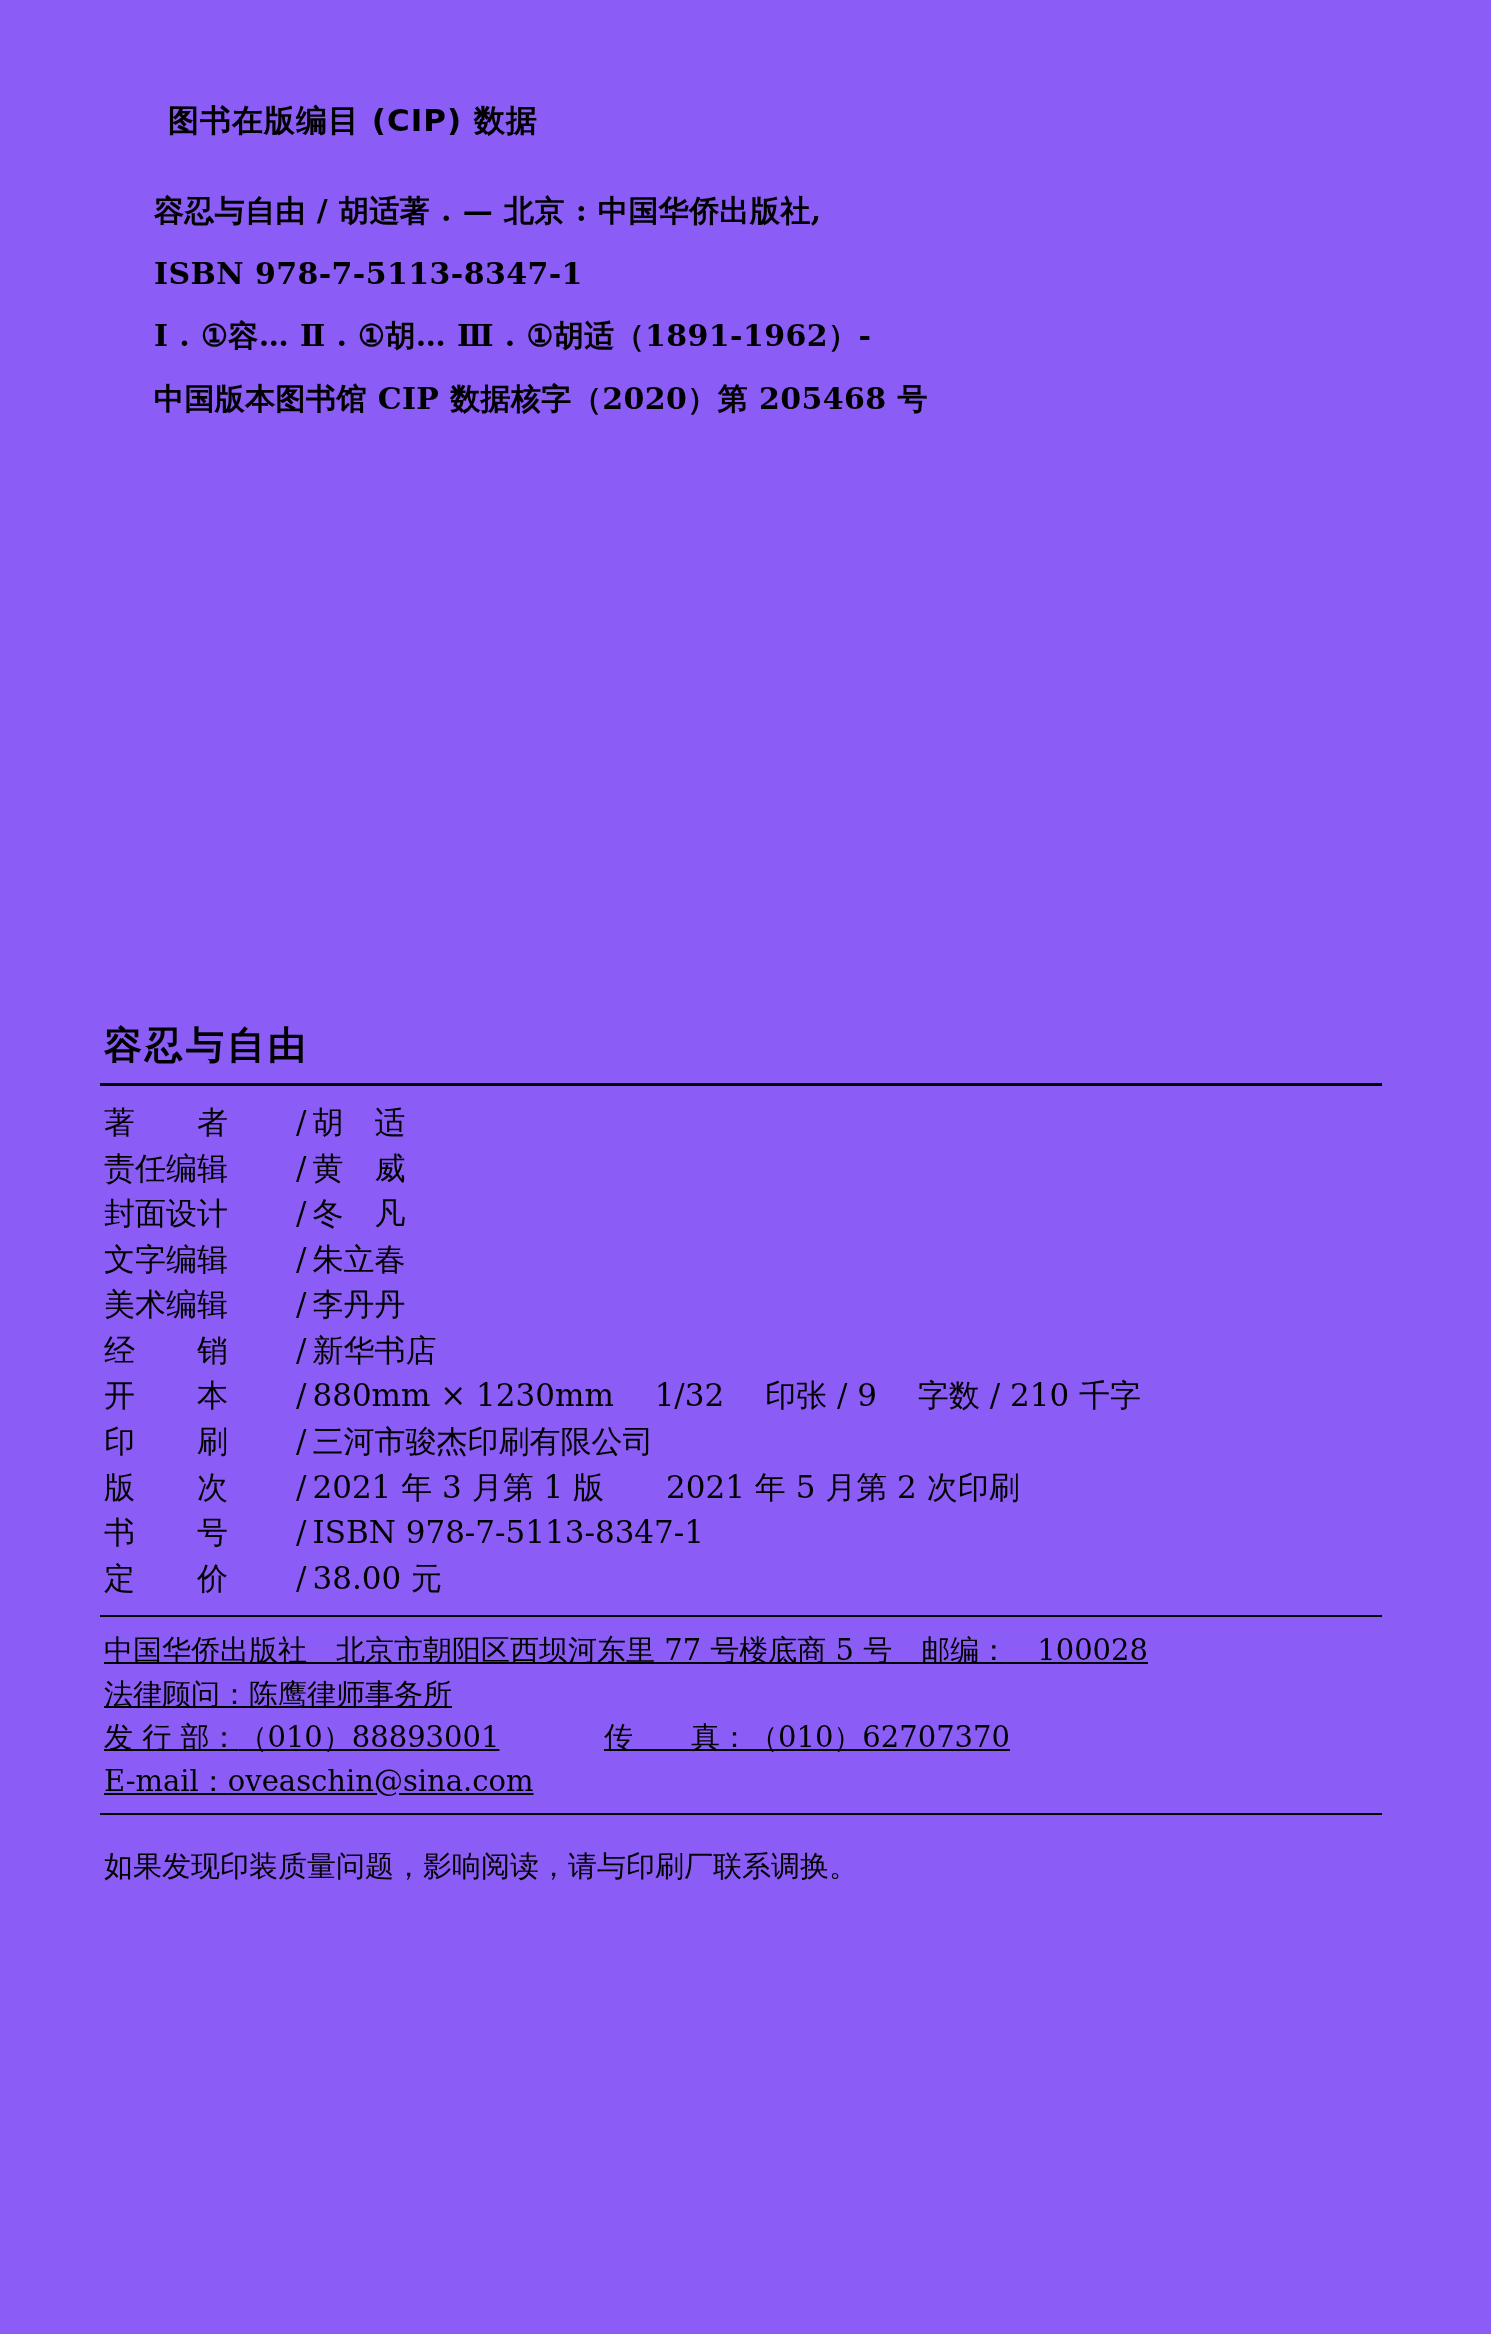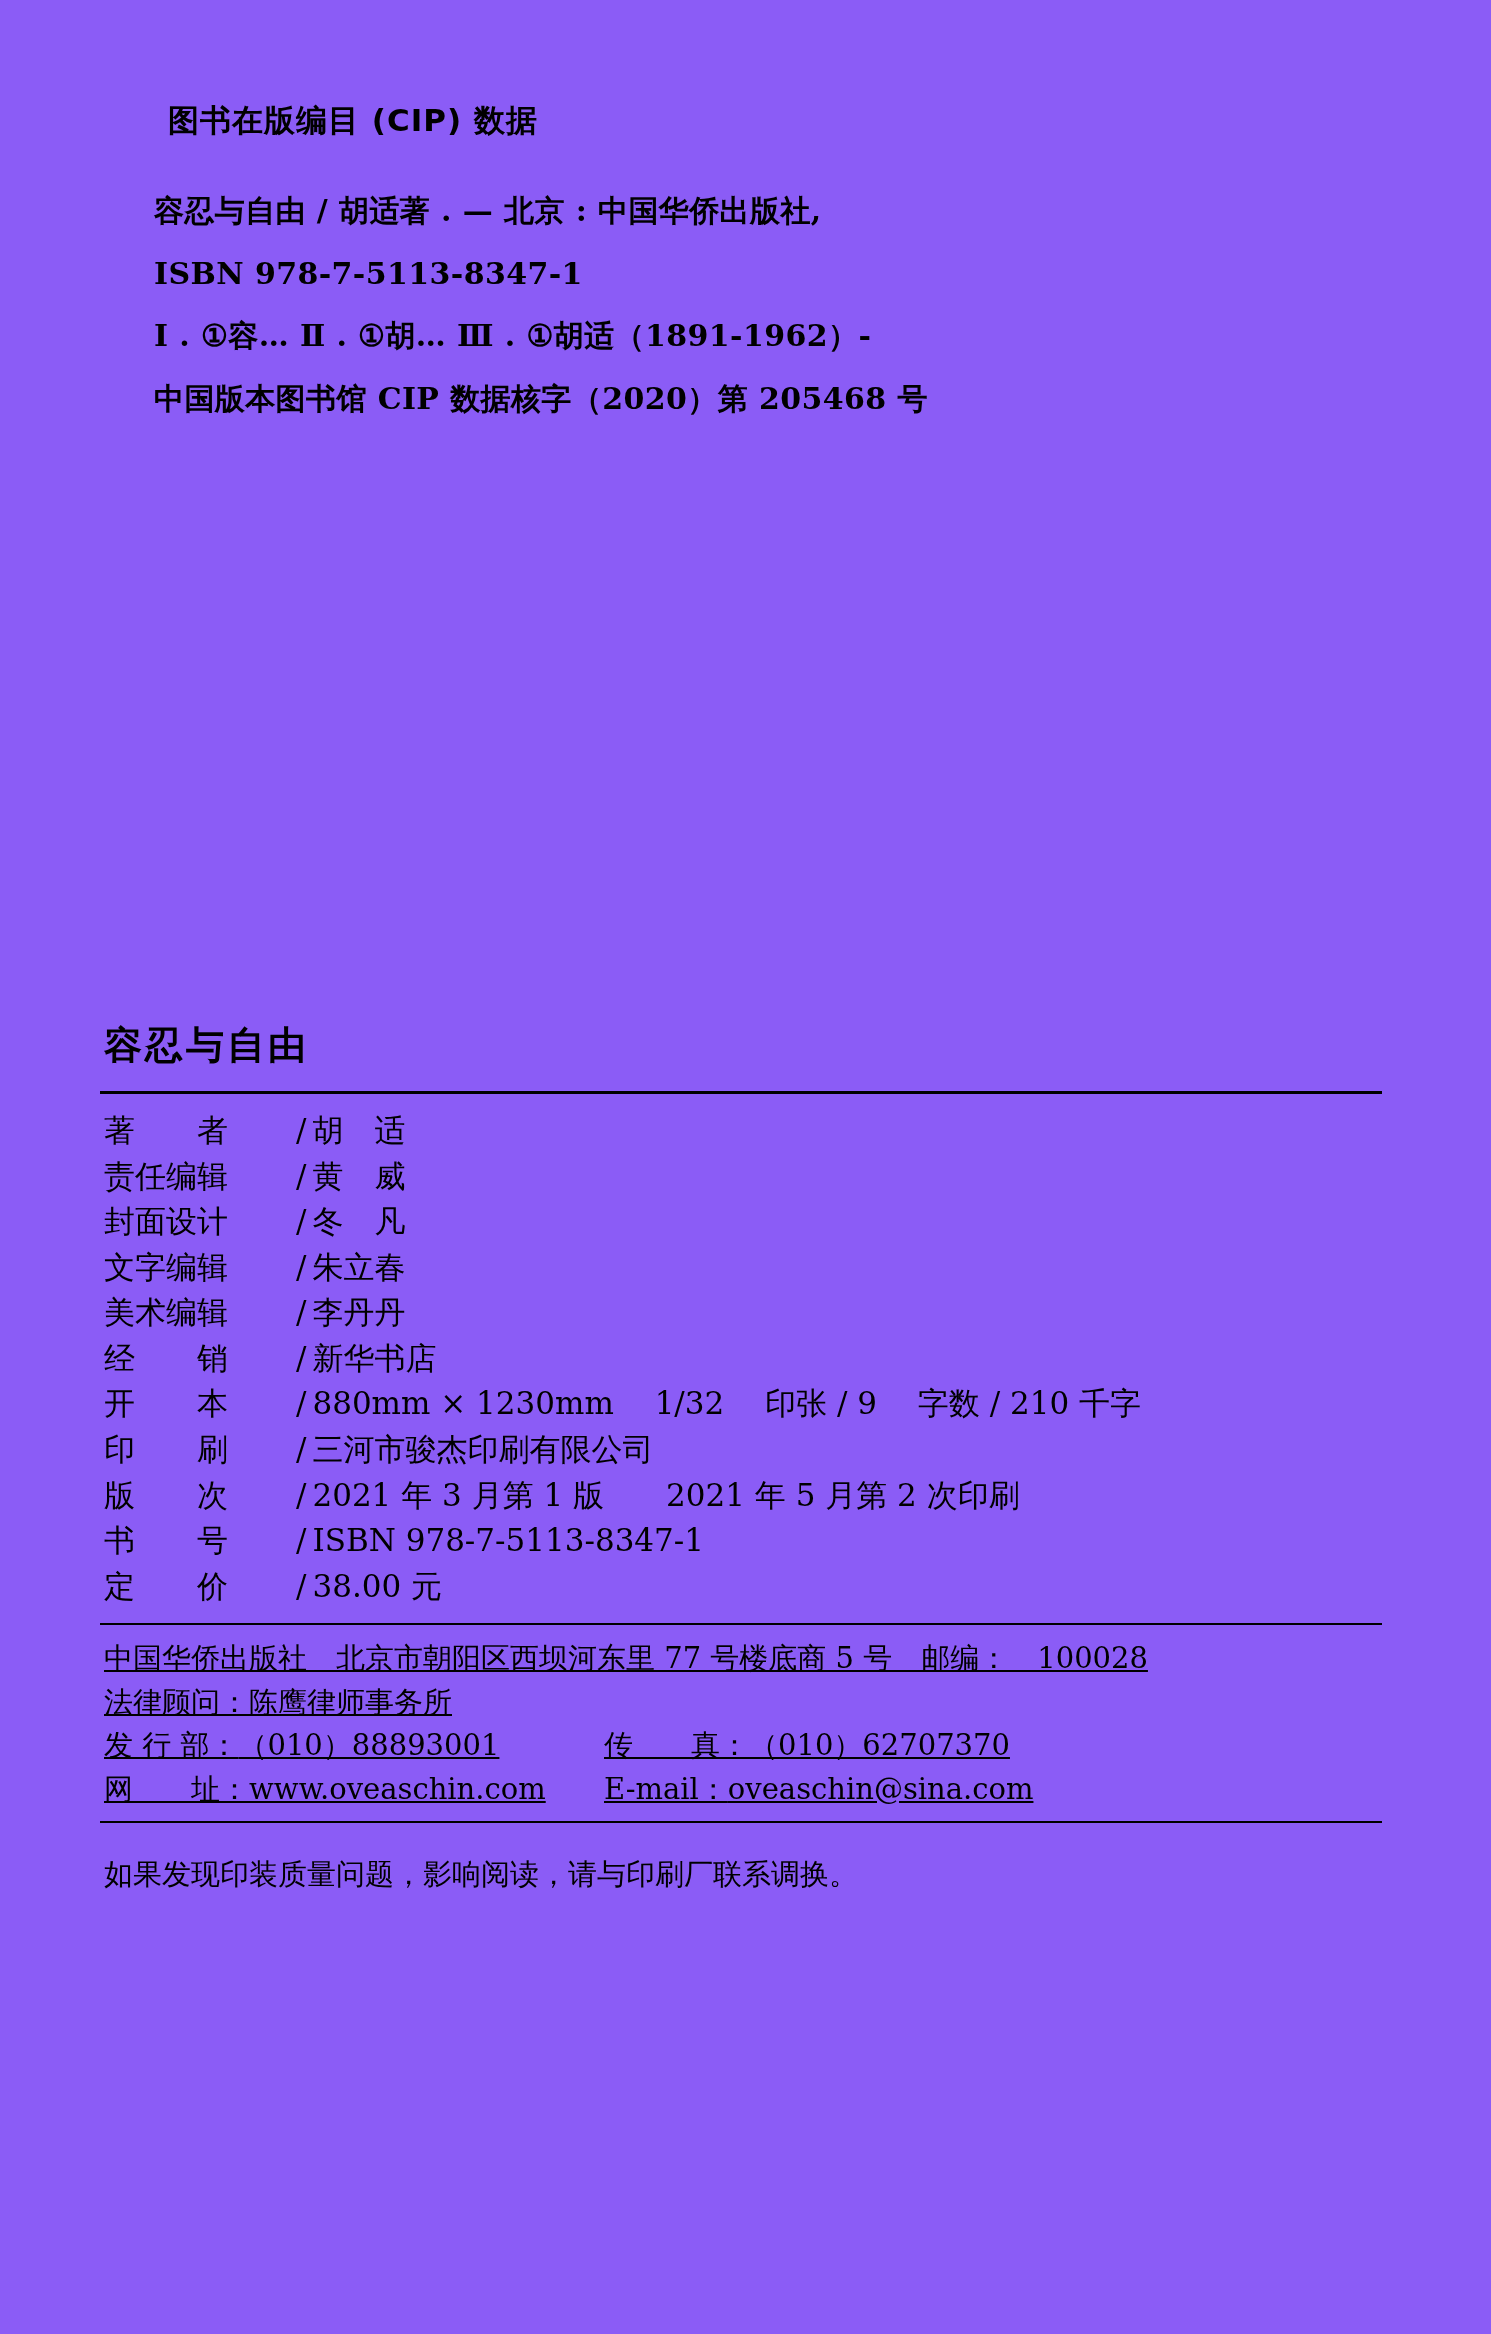--- a/index.html
+++ b/index.html
@@ -56,21 +56,21 @@
     left: 96px;
     top: 1020px;
     width: 1300px;
   }
   .book-title {
     font-family: "DejaVu Sans", "Liberation Sans", sans-serif;
     font-weight: bold;
     font-size: 38px;
     letter-spacing: 3px;
     padding-left: 8px;
-    padding-bottom: 20px;
+    padding-bottom: 12px;
   }
   .rule-thick {
     border-top: 3px solid #000;
     width: 1282px;
     margin-left: 4px;
   }
   .rule-thin {
     border-top: 2px solid #000;
     width: 1282px;
     margin-left: 4px;
@@ -216,21 +216,20 @@
     <div class="pub-block">
       <div class="pub-line">中国华侨出版社　北京市朝阳区西坝河东里 77 号楼底商 5 号　邮编：　100028</div>
       <div class="pub-line">法律顾问：陈鹰律师事务所</div>
 
       <div class="contact-row">
         <span class="contact-left"><span>发 行 部：</span><span>（010）88893001</span></span>
         <span class="contact-right"><span>传　　真：</span><span>（010）62707370</span></span>
       </div>
 
       <div class="contact-row">
-        <span class="contact-left"><span>网　　址：</span><span>www.oveaschin.com</span></span>
         <span class="contact-right"><span>E-mail：</span><span>oveaschin@sina.com</span></span>
       </div>
     </div>
 
     <div class="rule-thin sp-bot-rule"></div>
 
     <div class="note">如果发现印装质量问题，影响阅读，请与印刷厂联系调换。</div>
   </div>
 
 </div>

